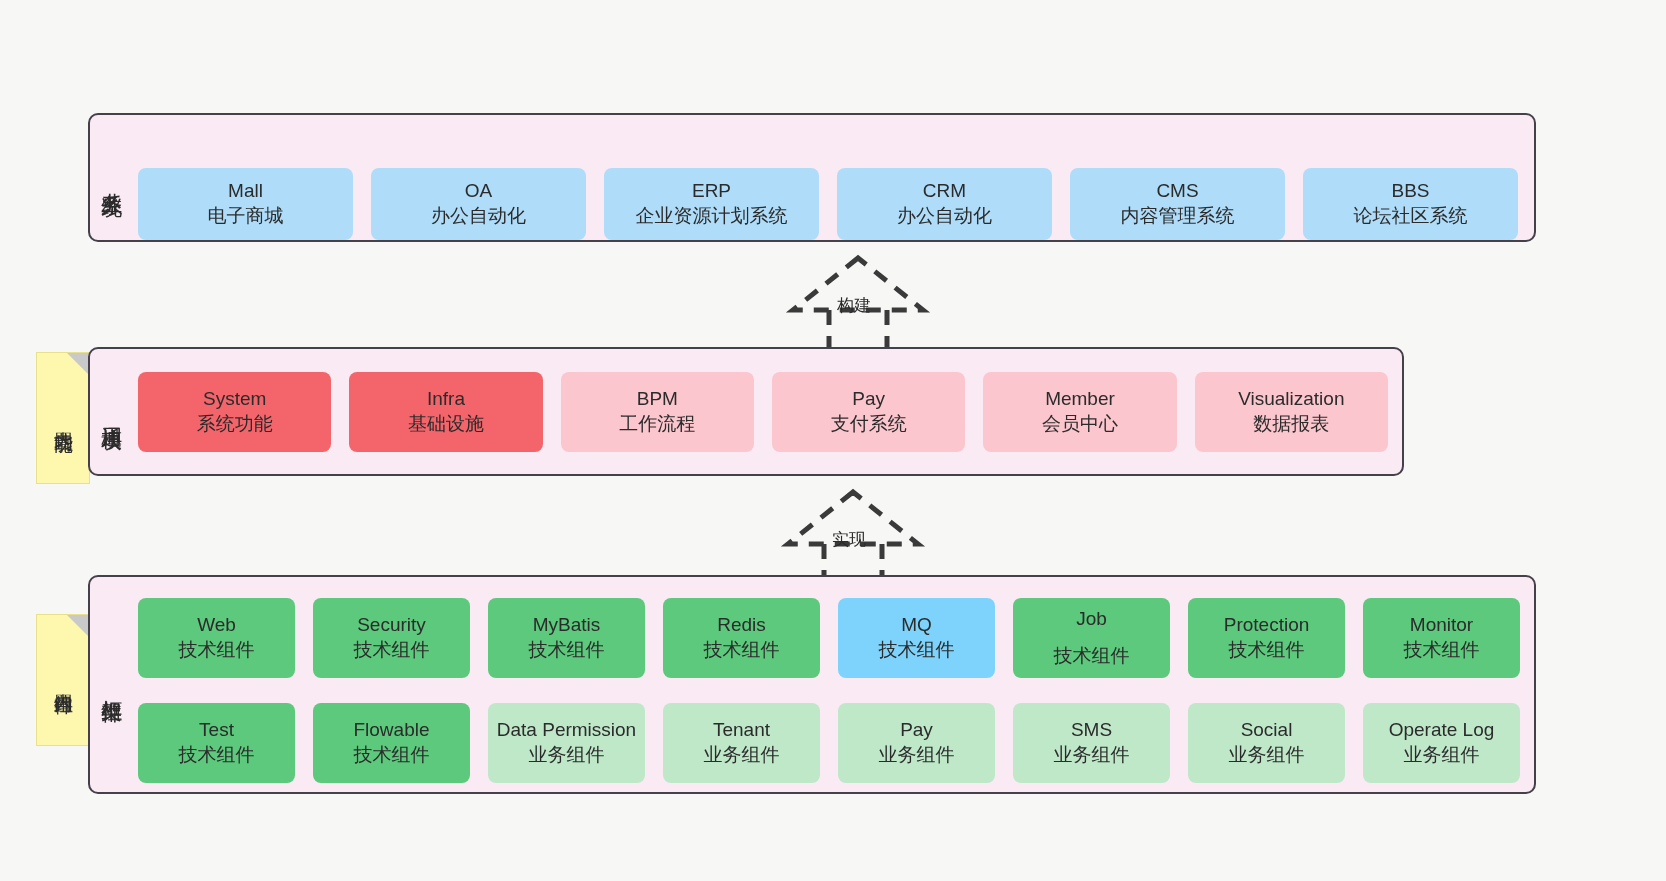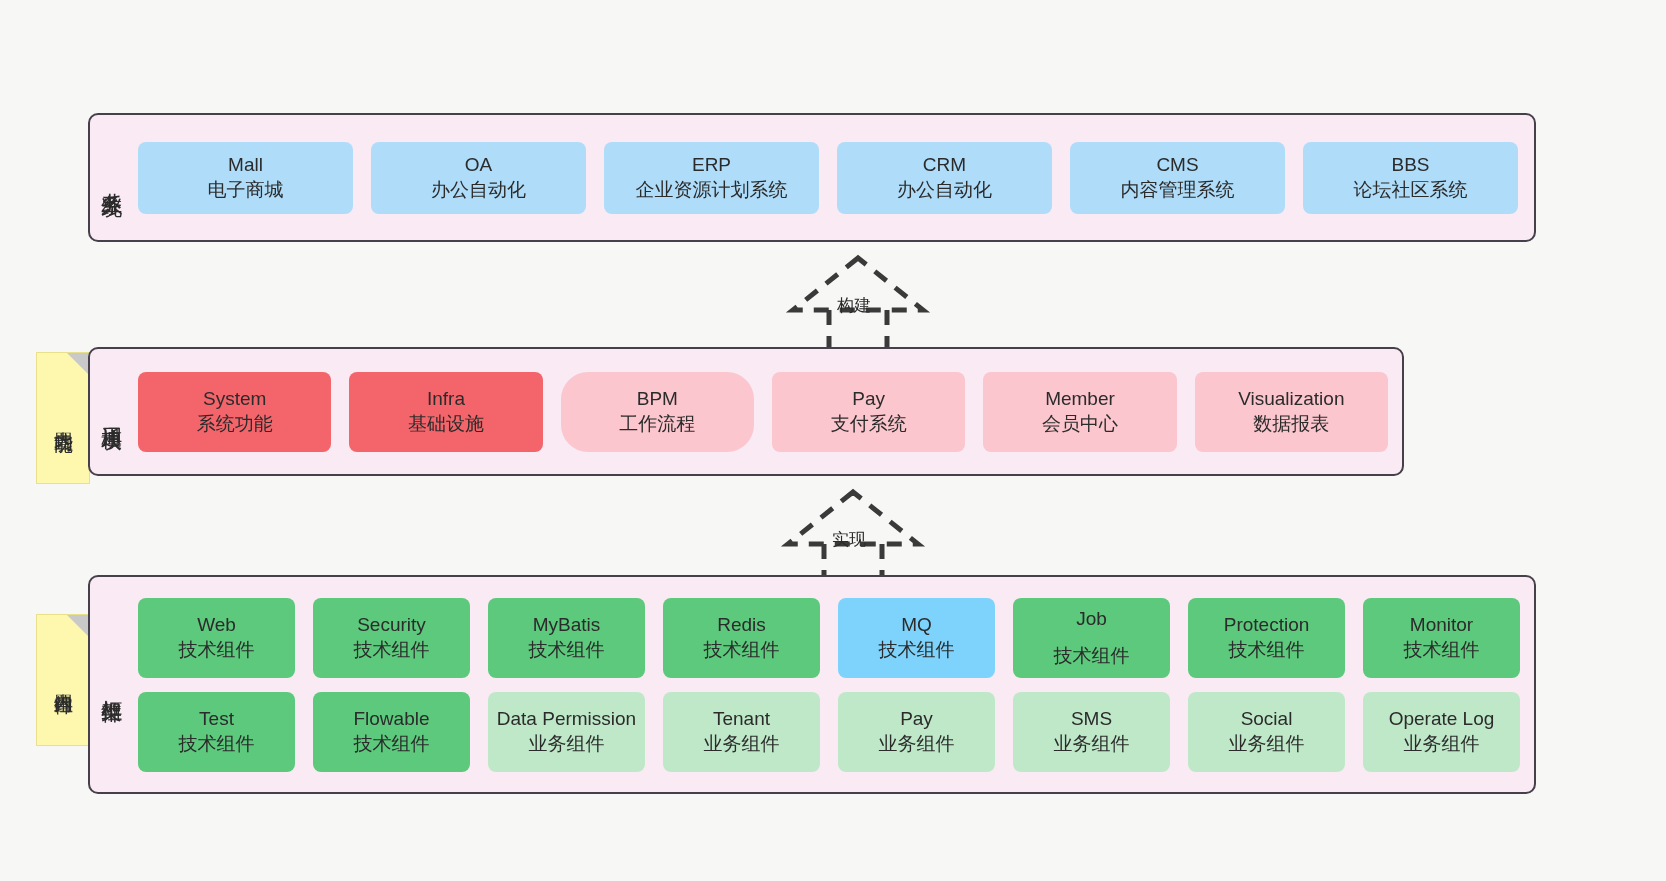--- a/index.html
+++ b/index.html
@@ -63,28 +63,28 @@
     line-height:1.3;
     color:#2b2b2b;
     padding:4px 6px;
     box-sizing:border-box;
   }
   .cell .t1{display:block;}
   .cell .t2{display:block;}
 
   
   #layer-business{left:88px;top:113px;width:1448px;height:129px;}
-  #layer-business .layer-body{padding-right:16px;}
+  #layer-business .layer-body{padding-right:16px;justify-content:flex-end;}
   #layer-business .row{height:72px;}
 
   #layer-common{left:88px;top:347px;width:1316px;height:129px;}
   #layer-common .row{height:80px;}
 
   #layer-framework{left:88px;top:575px;width:1448px;height:219px;}
-  #layer-framework .row{height:80px;}
+  #layer-framework .row{height:80px;margin-top:11px;}
 
   
   .sticky{
     position:absolute;
     width:54px;
     background:#fdf8ad;
     border:1px solid #e8e08a;
     display:flex;
     align-items:center;
     justify-content:center;
@@ -178,21 +178,21 @@
     <div class="layer-body">
       <div class="row">
         <div class="cell" style="background:#f4656b;">
           <span class="t1">System</span>
           <span class="t2">系统功能</span>
         </div>
         <div class="cell" style="background:#f4656b;">
           <span class="t1">Infra</span>
           <span class="t2">基础设施</span>
         </div>
-        <div class="cell" style="background:#fbc6cd;border-radius:27px;">
+        <div class="cell" style="background:#fbc6cd;">
           <span class="t1">BPM</span>
           <span class="t2">工作流程</span>
         </div>
         <div class="cell" style="background:#fbc6cd;">
           <span class="t1">Pay</span>
           <span class="t2">支付系统</span>
         </div>
         <div class="cell" style="background:#fbc6cd;">
           <span class="t1">Member</span>
           <span class="t2">会员中心</span>

